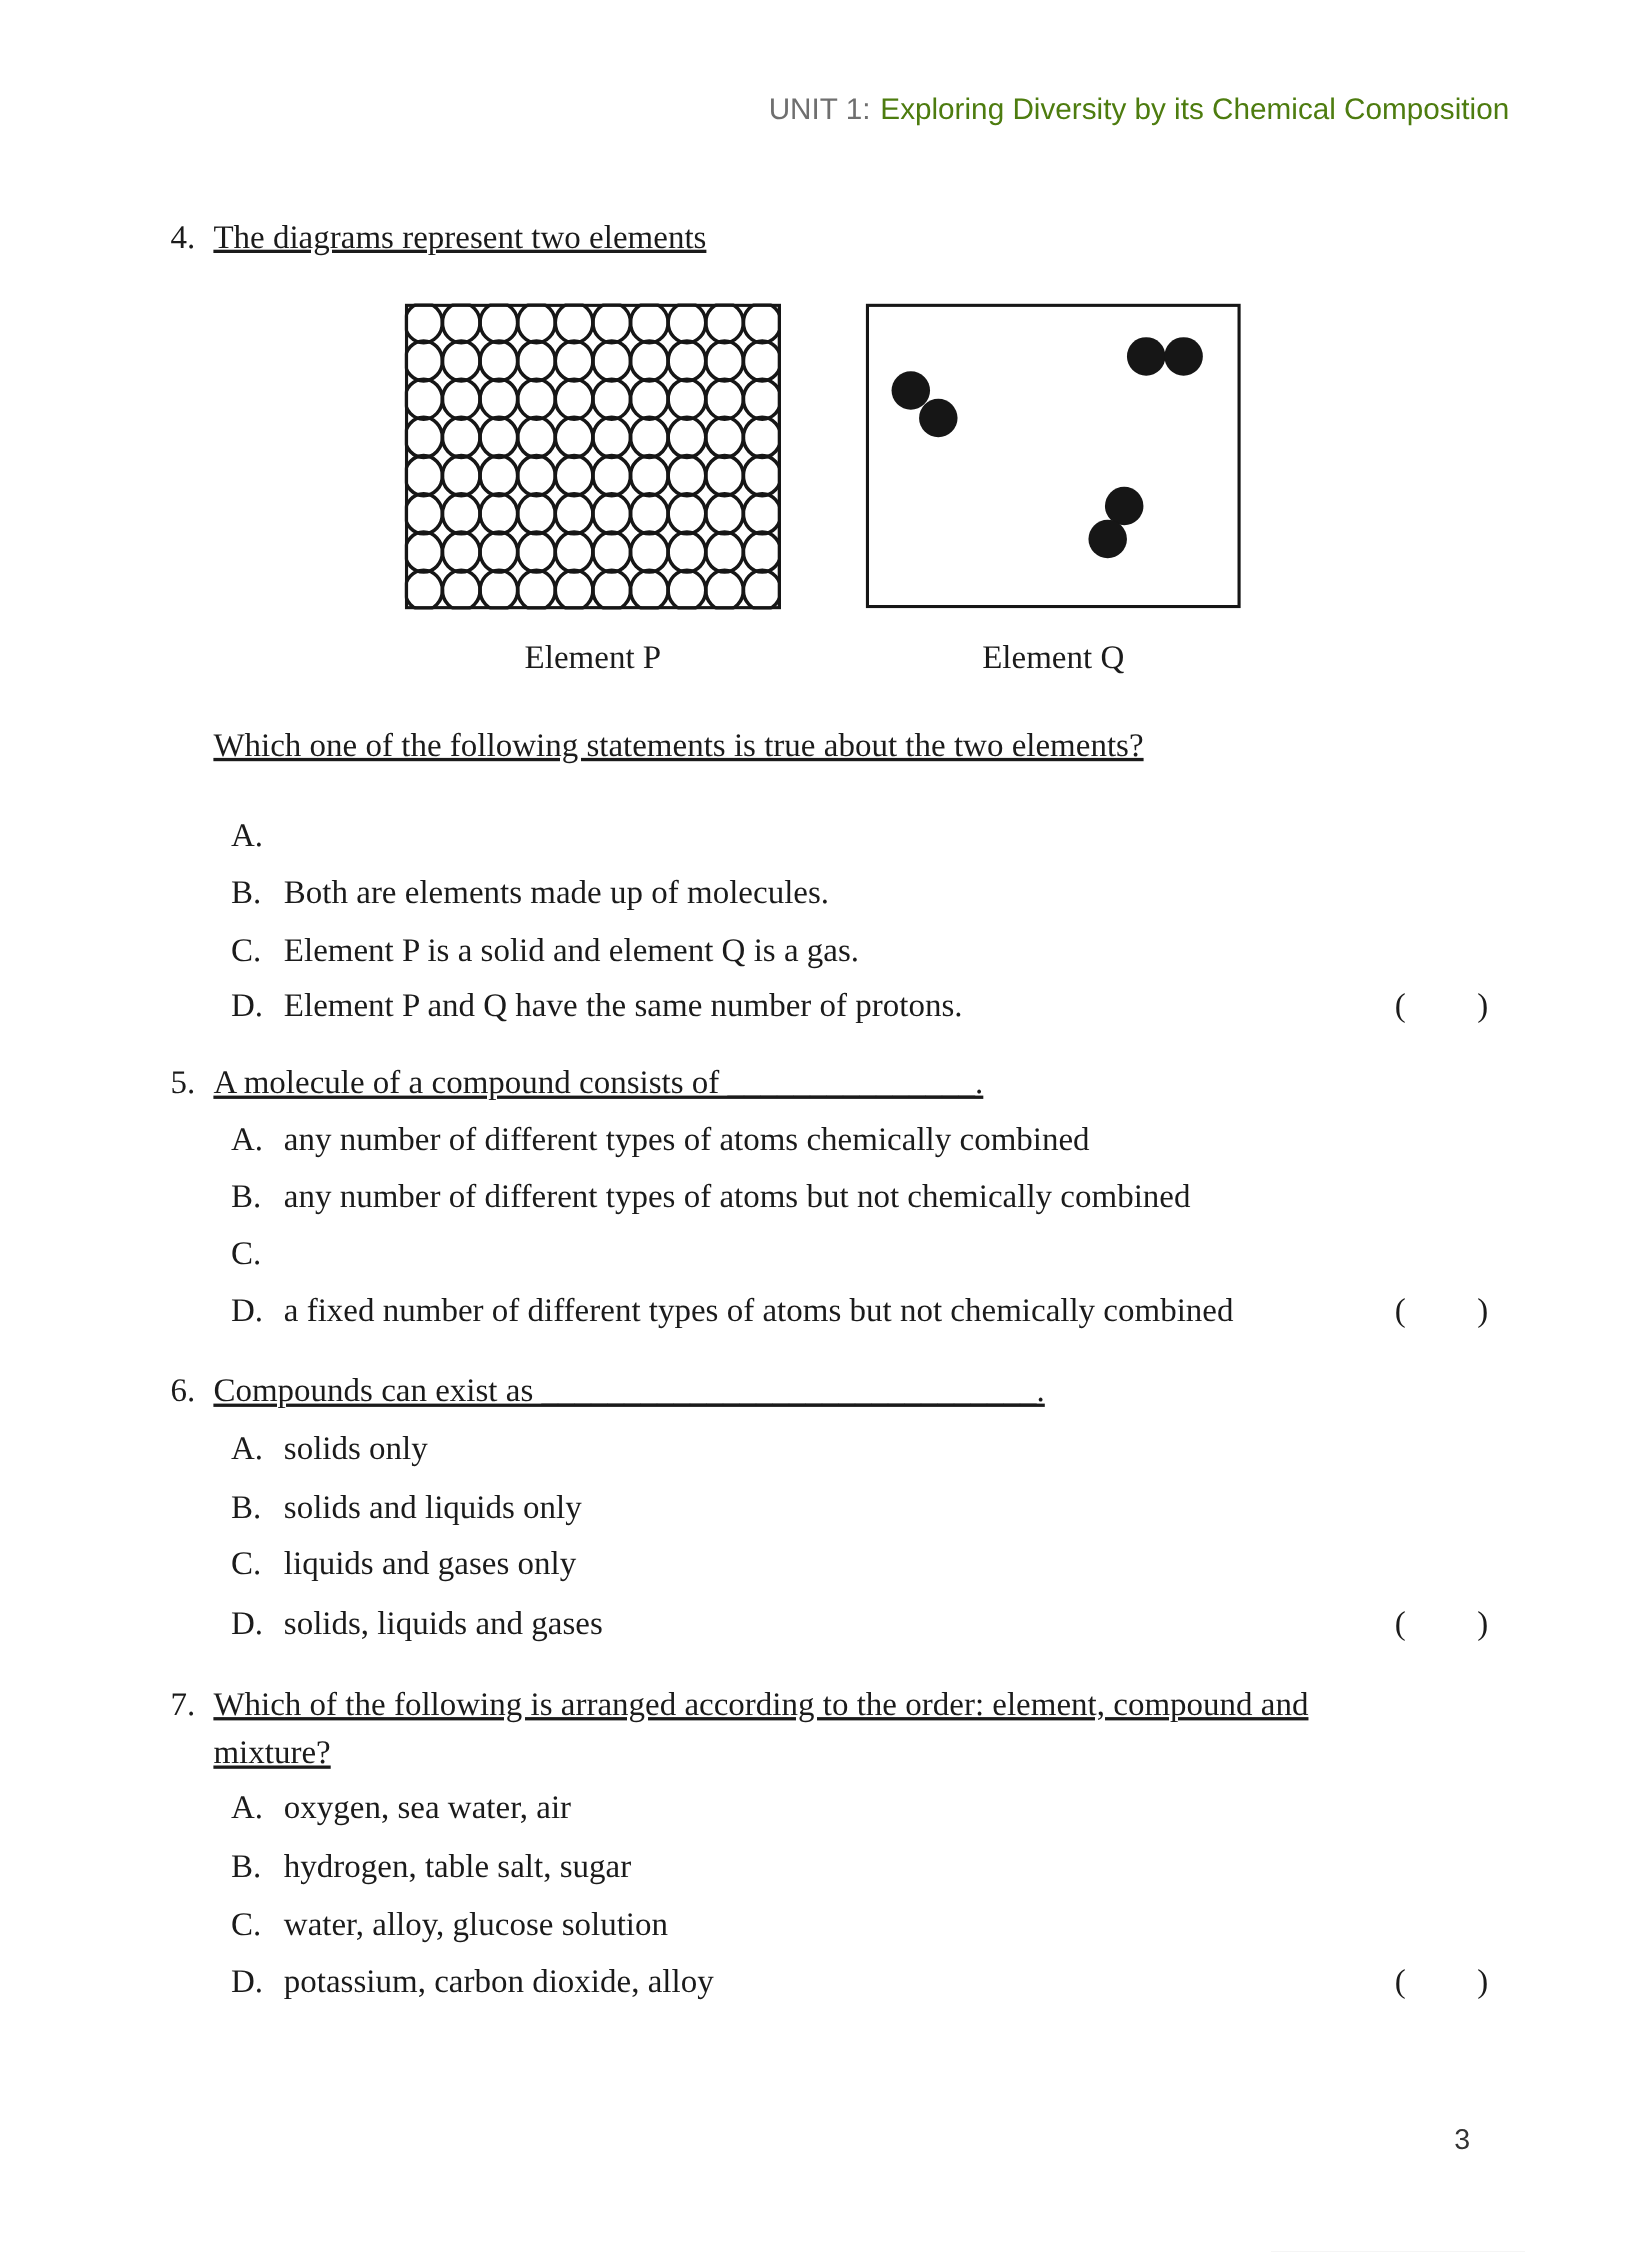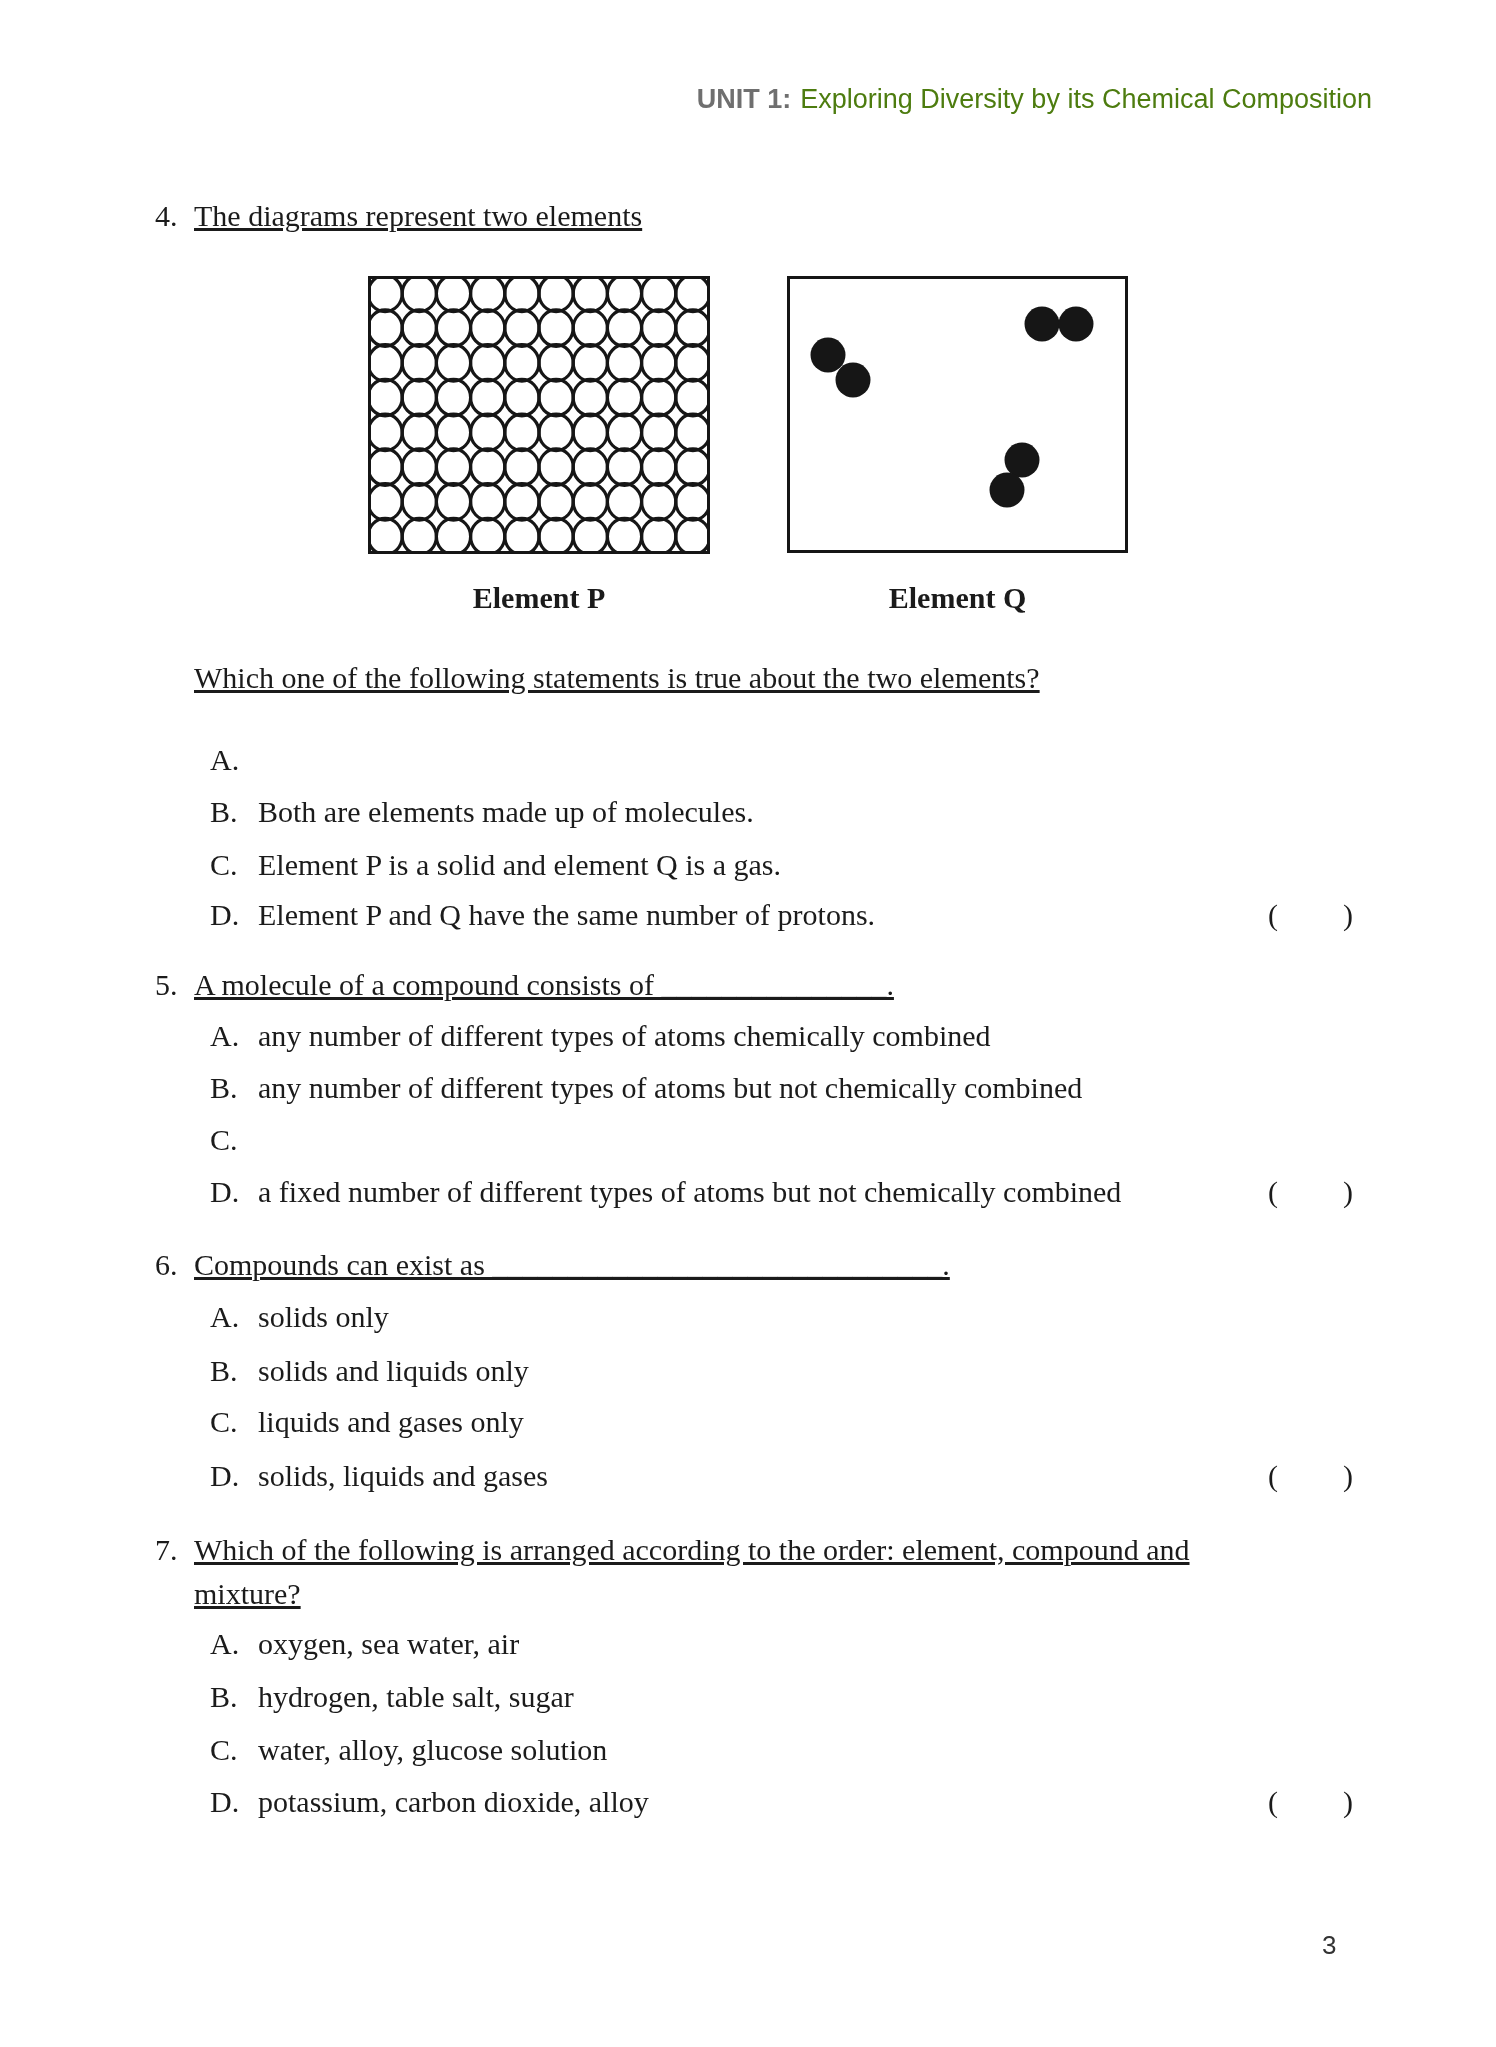--- a/index.html
+++ b/index.html
@@ -10,21 +10,21 @@
     background:#ffffff;
     font-family:"Liberation Serif","DejaVu Serif",serif;
     color:#1b1b1b;
     overflow:hidden;
   }
   .header{
     position:absolute;top:84px;right:124px;
     font-family:"Liberation Sans","DejaVu Sans",sans-serif;
     font-size:27px;white-space:nowrap;
   }
-  .header .unit{color:#6f6f6f;margin-right:9px;font-weight:bold;}
+  .header .unit{color:#6f6f6f;margin-right:9px;}
   .header .title{color:#4d7c0f;}
   .row{position:absolute;left:0;right:0;height:40px;line-height:40px;font-size:30px;}
   .num{position:absolute;left:155px;}
   .qtext{position:absolute;left:194px;white-space:nowrap;text-decoration:underline;}
   .letter{position:absolute;left:210px;}
   .otext{position:absolute;left:258px;white-space:nowrap;}
   .br-open{position:absolute;left:1268px;}
   .br-close{position:absolute;left:1343px;}
   .fig{position:absolute;}
   .fig-p{left:368px;top:276px;}
@@ -134,21 +134,21 @@
         </svg></div>
       <div class="fig fig-q"><svg width="341" height="277">
           <rect x="1.5" y="1.5" width="338" height="274" fill="none" stroke="#161616" stroke-width="3"></rect>
           <circle cx="41" cy="79" r="17.5" fill="#161616"></circle>
           <circle cx="66" cy="104" r="17.5" fill="#161616"></circle>
           <circle cx="255" cy="48" r="17.5" fill="#161616"></circle>
           <circle cx="289" cy="48" r="17.5" fill="#161616"></circle>
           <circle cx="235" cy="184" r="17.5" fill="#161616"></circle>
           <circle cx="220" cy="214" r="17.5" fill="#161616"></circle>
         </svg></div>
-      <div class="row" style="top: 578px; font-weight: bold;">
+      <div class="row" style="top: 578px;">
         <span class="plabel">Element P</span>
         <span class="qlabel">Element Q</span>
       </div>
       <div class="row" style="top: 658px;">
         <span class="qtext">Which one of the following statements is true about the two elements?</span>
       </div>
       <div class="row" style="top: 740px;">
         <span class="letter">A.</span>
       </div>
       <div class="row" style="top: 792px;">

